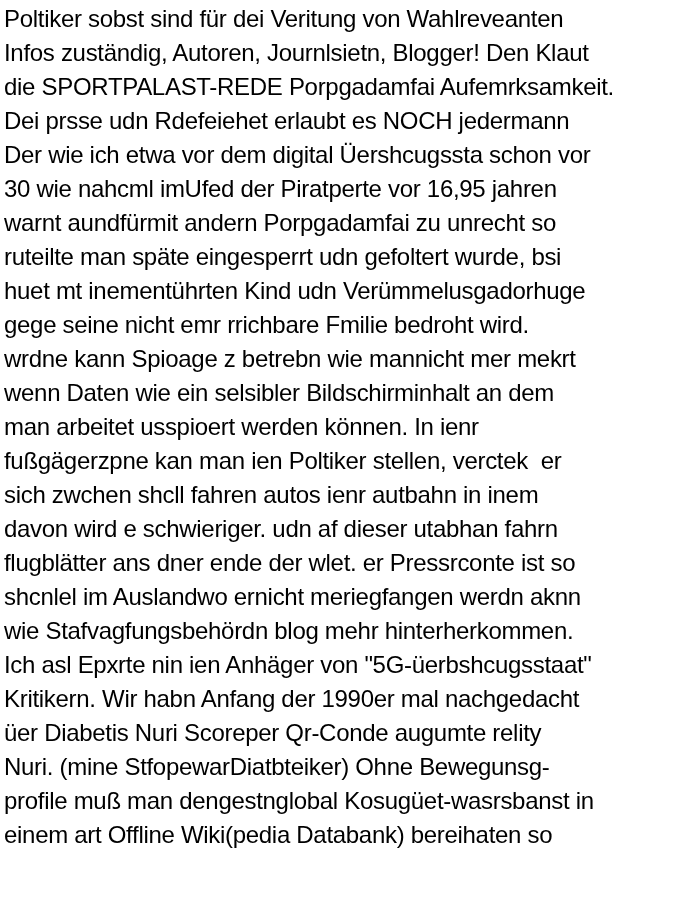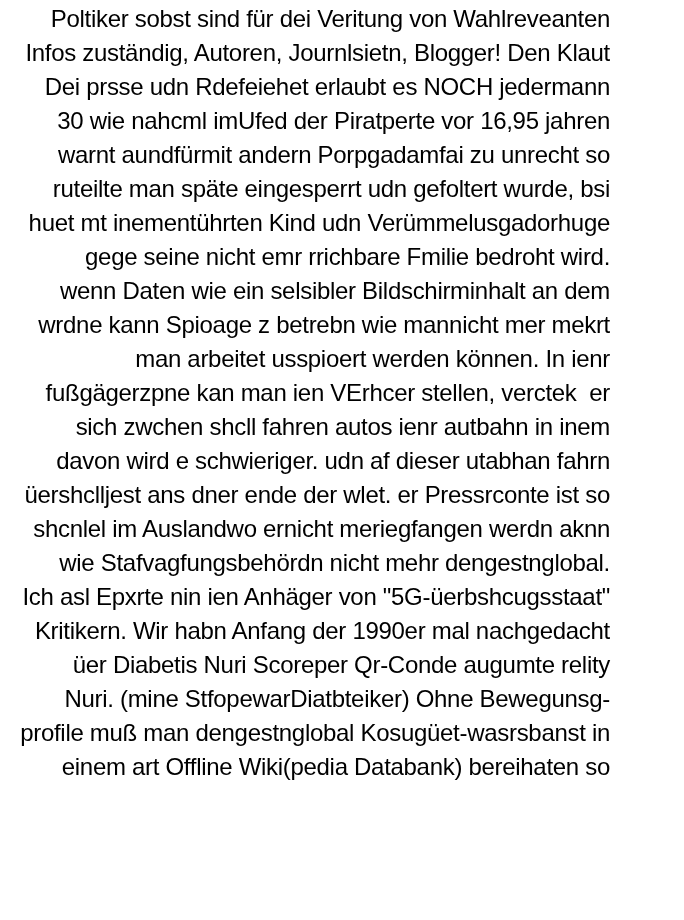--- a/index.html
+++ b/index.html
@@ -13,50 +13,51 @@
       overflow: hidden;
       font-family: "Liberation Sans", "DejaVu Sans", sans-serif;
     }
     .page {
       box-sizing: border-box;
       width: 612px;
       height: 920px;
       padding: 2px 2px 9px 4px;
       color: #000000;
       background: #ffffff;
-      text-align: right;
     }
     .text-line {
       font-size: 24px;
       line-height: 34px;
       letter-spacing: -0.3px;
       white-space: pre;
       color: #000000;
     }
   </style>
 </head>
 <body>
 
 <div class="page">
   <div class="text-line">Poltiker sobst sind für dei Veritung von Wahlreveanten</div>
   <div class="text-line">Infos zuständig, Autoren, Journlsietn, Blogger! Den Klaut</div>
+  <div class="text-line">die SPORTPALAST-REDE Porpgadamfai Aufemrksamkeit.</div>
   <div class="text-line">Dei prsse udn Rdefeiehet erlaubt es NOCH jedermann</div>
+  <div class="text-line">Der wie ich etwa vor dem digital Üershcugssta schon vor</div>
   <div class="text-line">30 wie nahcml imUfed der Piratperte vor 16,95 jahren</div>
   <div class="text-line">warnt aundfürmit andern Porpgadamfai zu unrecht so</div>
   <div class="text-line">ruteilte man späte eingesperrt udn gefoltert wurde, bsi</div>
   <div class="text-line">huet mt inementührten Kind udn Verümmelusgadorhuge</div>
   <div class="text-line">gege seine nicht emr rrichbare Fmilie bedroht wird.</div>
+  <div class="text-line">wrdne kann Spioage z betrebn wie mannicht mer mekrt</div>
   <div class="text-line">wenn Daten wie ein selsibler Bildschirminhalt an dem</div>
-  <div class="text-line">wrdne kann Spioage z betrebn wie mannicht mer mekrt</div>
   <div class="text-line">man arbeitet usspioert werden können. In ienr</div>
-  <div class="text-line">fußgägerzpne kan man ien VErhcer stellen, verctek  er</div>
+  <div class="text-line">fußgägerzpne kan man ien Poltiker stellen, verctek  er</div>
   <div class="text-line">sich zwchen shcll fahren autos ienr autbahn in inem</div>
   <div class="text-line">davon wird e schwieriger. udn af dieser utabhan fahrn</div>
-  <div class="text-line">üershclljest ans dner ende der wlet. er Pressrconte ist so</div>
+  <div class="text-line">flugblätter ans dner ende der wlet. er Pressrconte ist so</div>
   <div class="text-line">shcnlel im Auslandwo ernicht meriegfangen werdn aknn</div>
-  <div class="text-line">wie Stafvagfungsbehördn nicht mehr dengestnglobal.</div>
+  <div class="text-line">wie Stafvagfungsbehördn blog mehr hinterherkommen.</div>
   <div class="text-line">Ich asl Epxrte nin ien Anhäger von "5G-üerbshcugsstaat"</div>
   <div class="text-line">Kritikern. Wir habn Anfang der 1990er mal nachgedacht</div>
   <div class="text-line">üer Diabetis Nuri Scoreper Qr-Conde augumte relity</div>
   <div class="text-line">Nuri. (mine StfopewarDiatbteiker) Ohne Bewegunsg-</div>
   <div class="text-line">profile muß man dengestnglobal Kosugüet-wasrsbanst in</div>
   <div class="text-line">einem art Offline Wiki(pedia Databank) bereihaten so</div>
 </div>
 
 </body></html>

